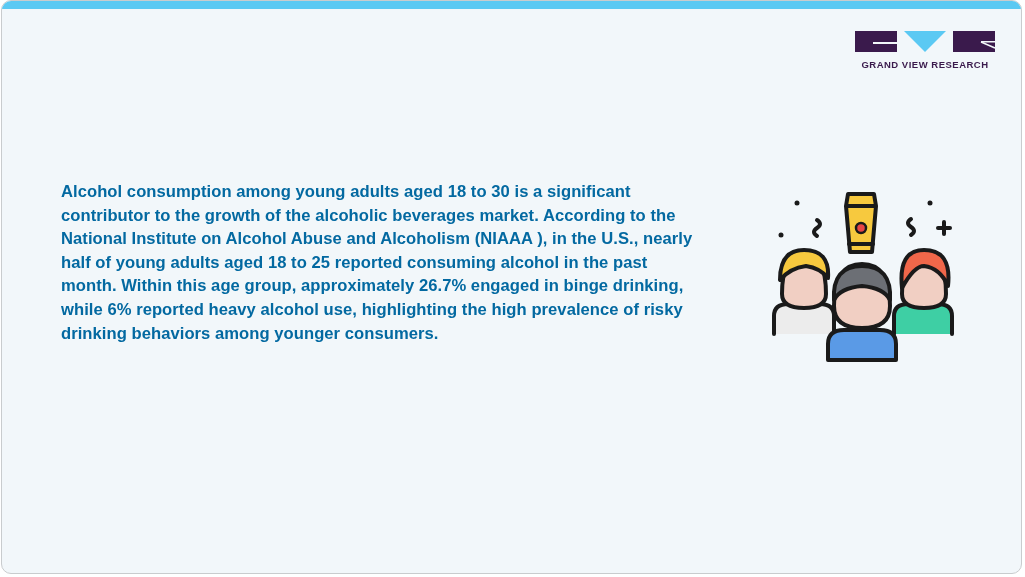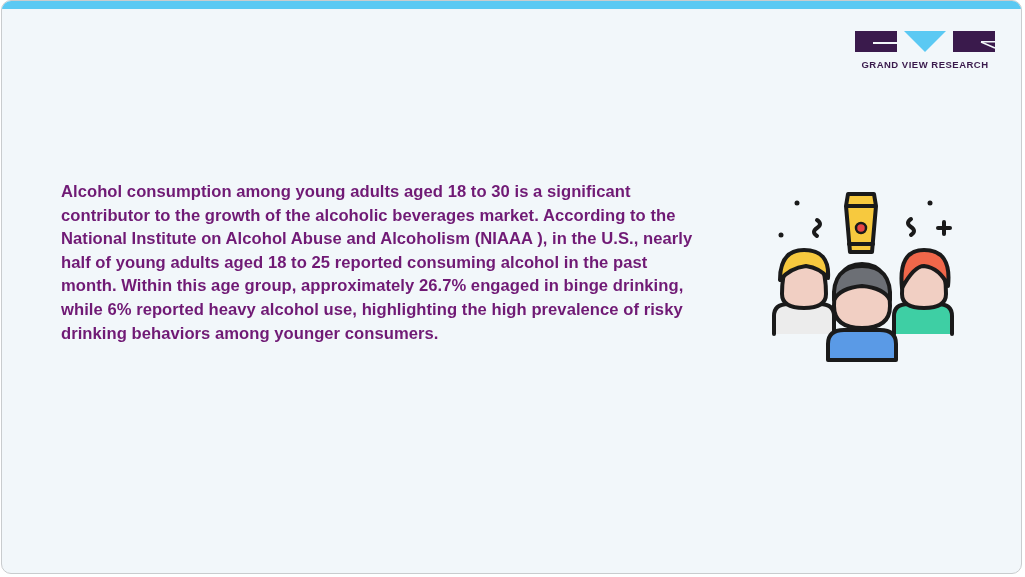--- a/index.html
+++ b/index.html
@@ -13,21 +13,21 @@
   .logo { position:absolute; left:851px; top:29px; width:144px; height:42px; }
   .logo-marks { position:absolute; left:0; top:0; width:144px; height:24px; }
   .logo-text {
     position:absolute; left:0; top:29px; width:144px; text-align:center;
     font-family:"Liberation Sans", sans-serif; font-weight:bold; font-size:9.5px;
     letter-spacing:0.5px; color:#3a1a4c;
   }
   .paragraph {
     position:absolute; left:59px; top:179px; width:640px;
     font-family:"Liberation Sans", sans-serif; font-weight:bold; font-size:16.6px;
-    line-height:23.6px; color:#701a75; letter-spacing:0.05px;
+    line-height:23.6px; color:#0369a1; letter-spacing:0.05px;
   }
   .illustration { position:absolute; left:766px; top:183px; width:190px; height:185px; }
 </style>
 </head>
 <body>
 
 <div class="card">
   <div class="topbar"></div>
 
   <div class="logo">

